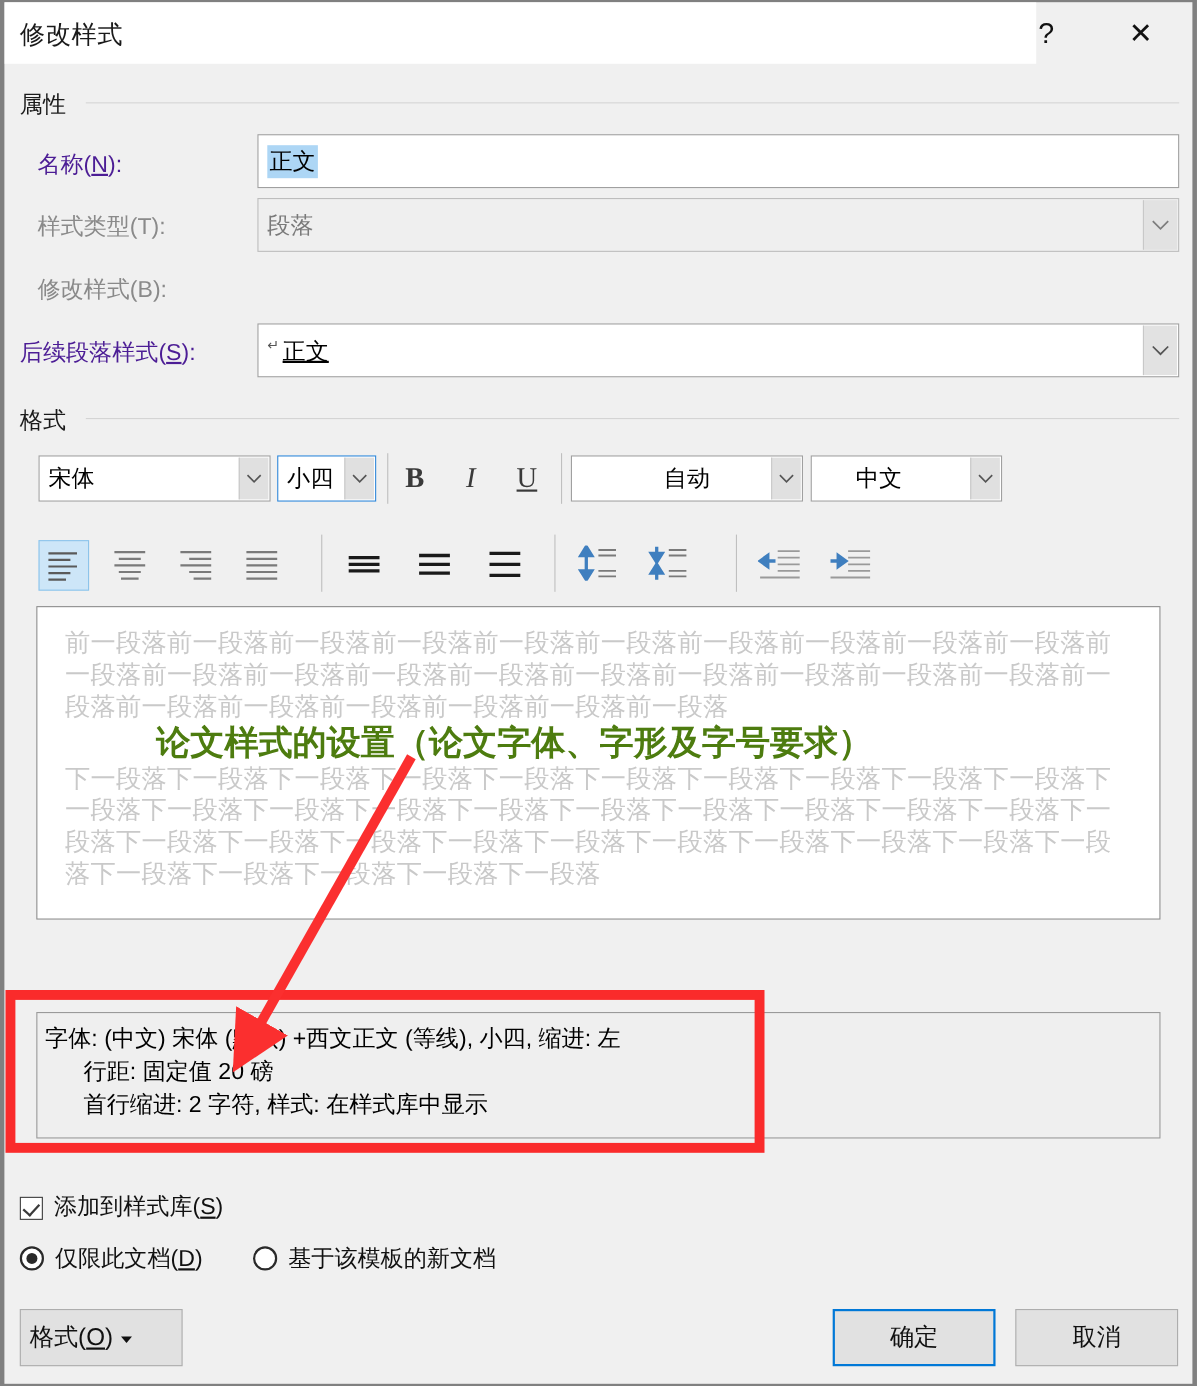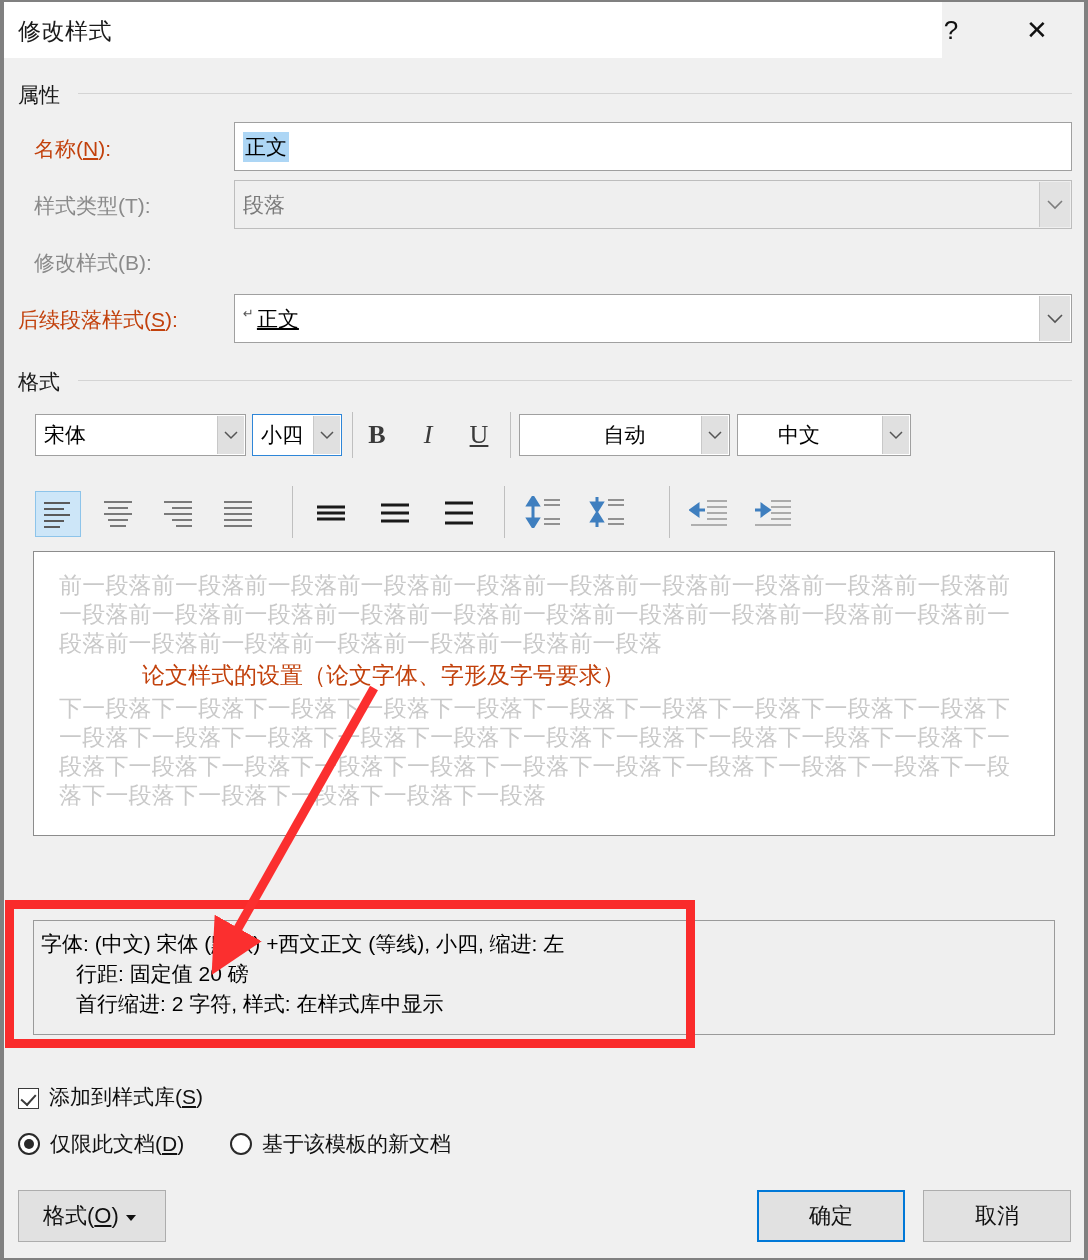--- a/index.html
+++ b/index.html
@@ -47,21 +47,21 @@
     position: absolute;
     font-size: 21px; color: #1a1a1a;
   }
   .grp-rule {
     position: absolute; height: 1px; background: #d4d4d4;
   }
 
   
   .fld-label {
     position: absolute;
-    font-size: 21px; color: #c2410c;
+    font-size: 21px; color: #4c1d95;
     white-space: nowrap;
   }
   .fld-label.disabled { color: #8a8a8a; }
   .fld-label u { text-decoration: underline; }
 
   .textbox {
     position: absolute;
     background: #ffffff;
     border: 1px solid #a0a0a0;
     box-sizing: border-box;
@@ -148,24 +148,24 @@
   .pv-gray {
     position: absolute;
     color: #c9c9c9;
     font-family: "DejaVu Serif", "Liberation Serif", serif;
     font-size: 23px;
     line-height: 29px;
     letter-spacing: .2px;
   }
   .pv-main {
     position: absolute;
-    color: #c2410c;
+    color: #4d7c0f;
     font-family: "DejaVu Serif", "Liberation Serif", serif;
-    font-size: 23px;
-    font-weight: normal;
+    font-size: 31px;
+    font-weight: bold;
     line-height: 29px;
   }
 
   
   #descbox {
     position: absolute;
     left: 29px; top: 918px; width: 1022px; height: 115px;
     background: #efefef;
     border: 1px solid #9a9a9a;
     box-sizing: border-box;
@@ -225,21 +225,21 @@
   
   .btn {
     position: absolute;
     background: #e1e1e1;
     border: 1px solid #adadad;
     box-sizing: border-box;
     display: flex; align-items: center; justify-content: center;
     font-size: 22px; color: #111;
   }
   .btn.default { border: 2px solid #0078d7; }
-  .btn.left-al { justify-content: flex-start; padding-left: 24px; }
+  .btn.left-al { justify-content: flex-start; padding-left: 8px; }
   .caret-dn {
     display: inline-block;
     margin-left: 7px;
     width: 0; height: 0;
     border-left: 5px solid transparent;
     border-right: 5px solid transparent;
     border-top: 6px solid #111;
     position: relative; top: 2px;
   }
 

